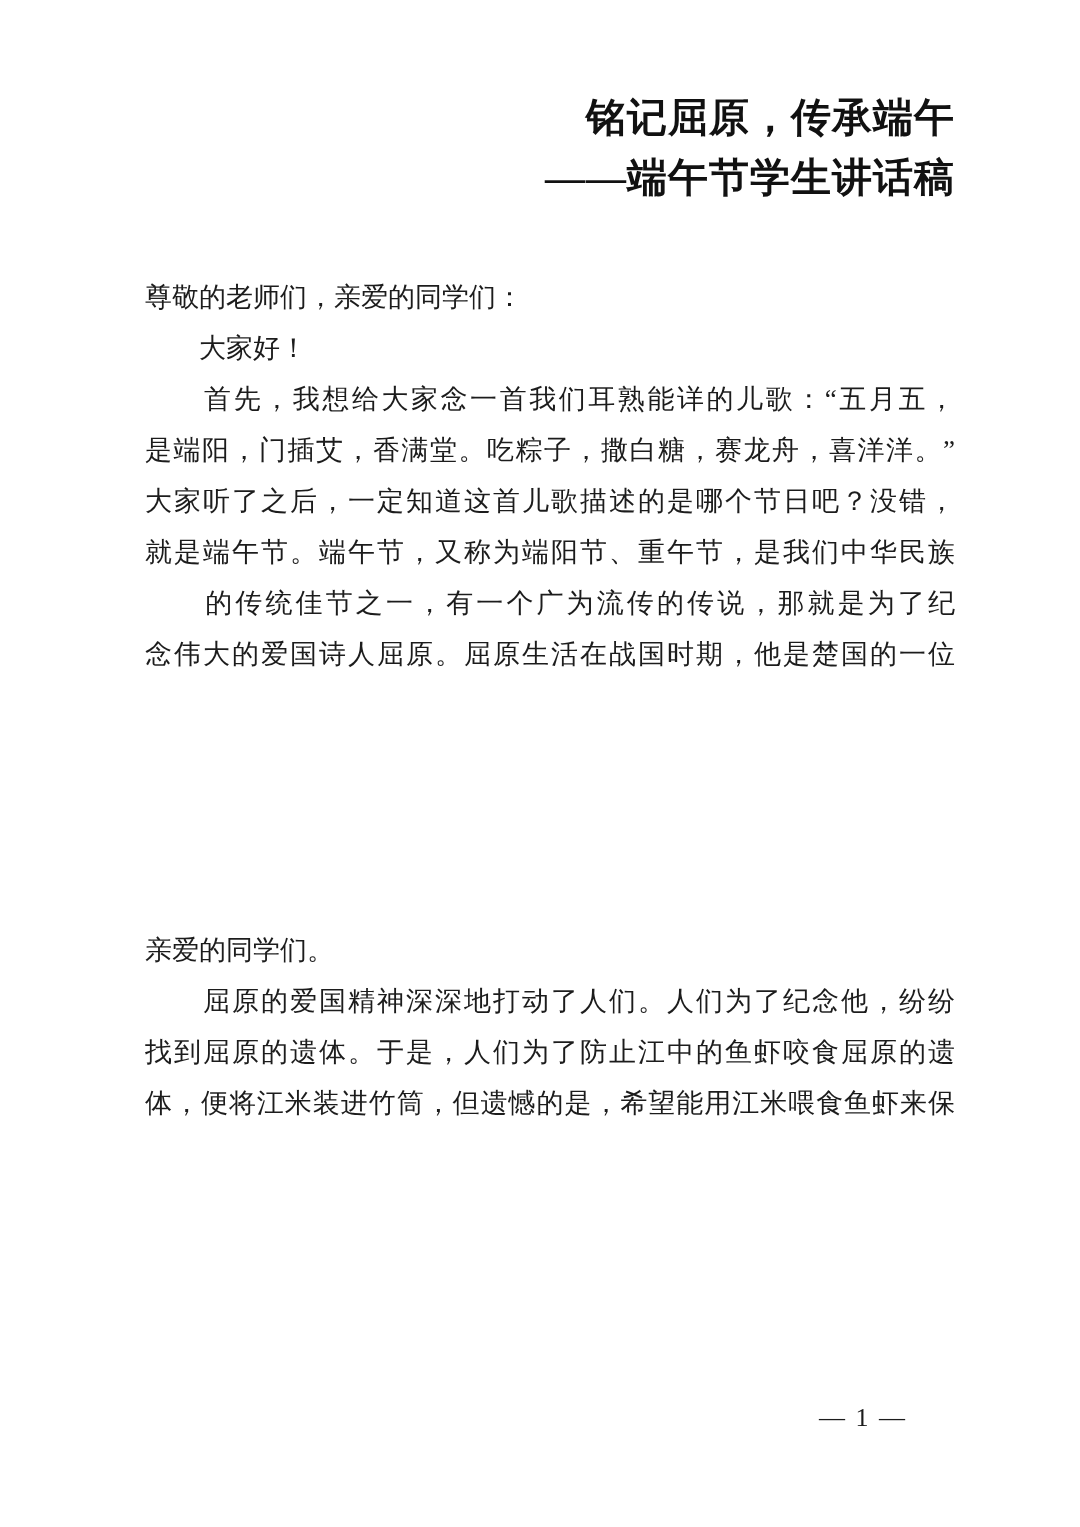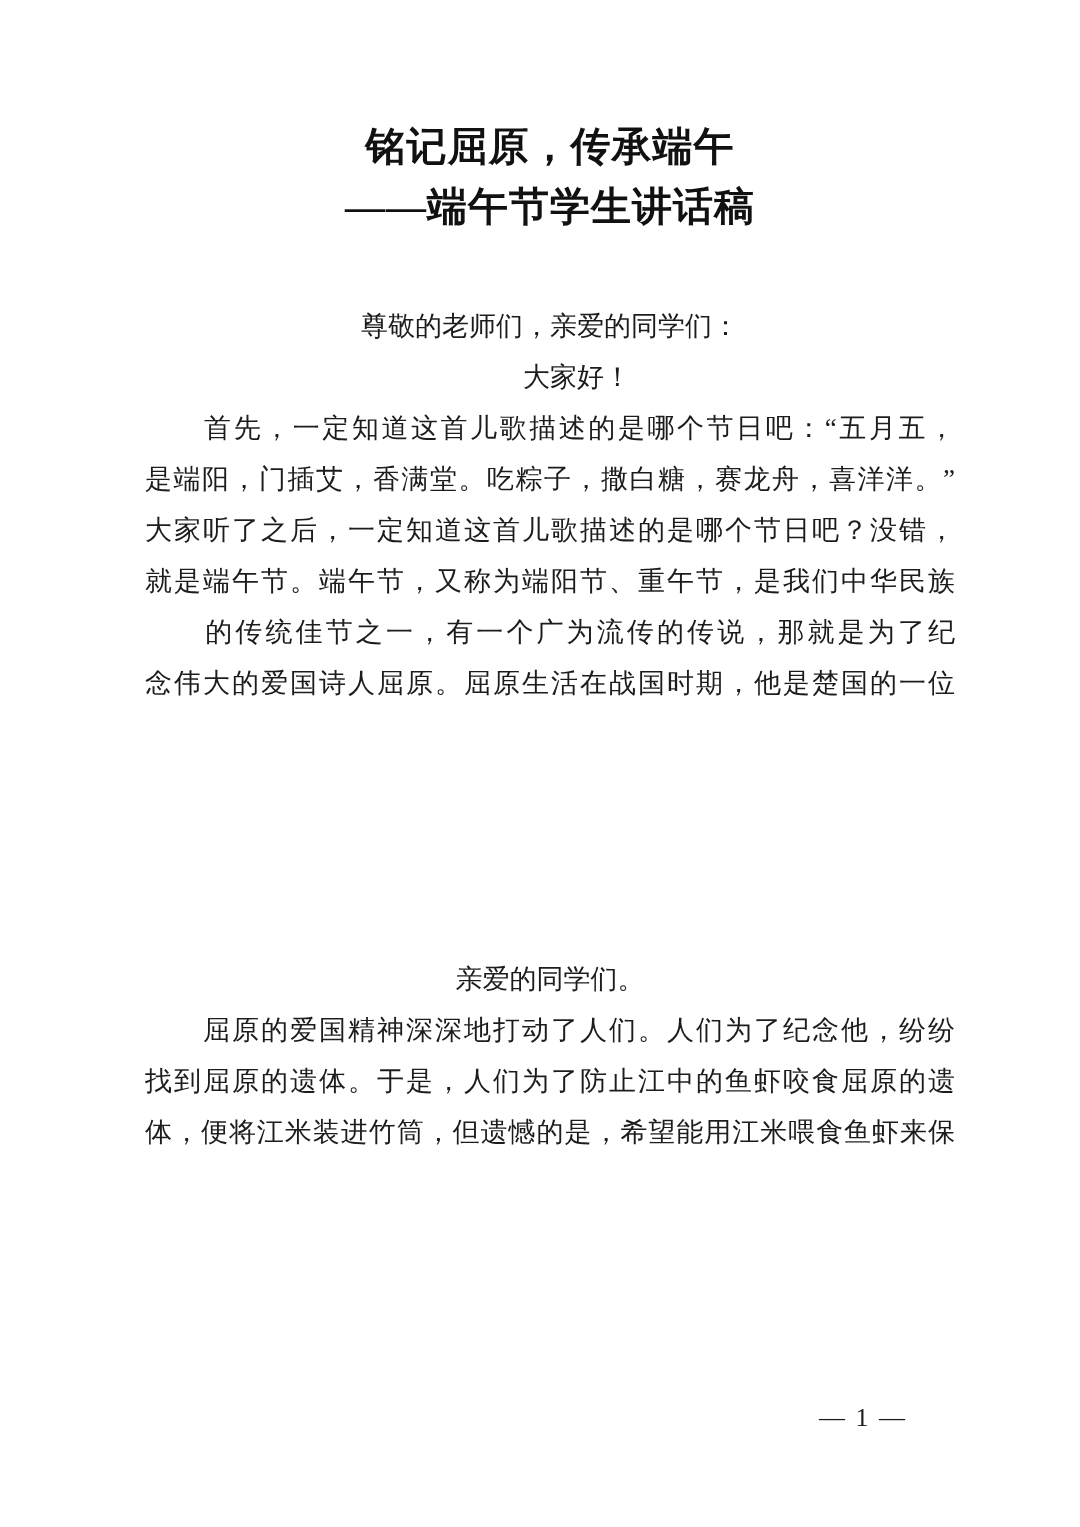--- a/index.html
+++ b/index.html
@@ -7,44 +7,44 @@
   .page {
     position: relative;
     width: 1080px;
     height: 1527px;
     background: #ffffff;
     color: #1c1c1c;
     font-family: "Liberation Serif", "DejaVu Serif", serif;
     overflow: hidden;
   }
   .title-block {
-    padding-top: 117px;
+    padding-top: 88px;
     margin-left: 145px;
     width: 810px;
-    text-align: center;
+    text-align: right;
   }
   .title-line {
     font-size: 40px;
     font-weight: bold;
     line-height: 60px;
     color: #111111;
     letter-spacing: 1px;
   }
   .body-column {
     margin-left: 145px;
     margin-top: 64px;
     width: 810px;
   }
   .paragraph { }
   .line {
     font-size: 27px;
     line-height: 51px;
     height: 51px;
     white-space: pre-wrap;
-    text-align: center;
+    text-align: left;
     color: #1c1c1c;
   }
   .line.full {
     text-align: justify;
     text-align-last: justify;
     text-justify: inter-character;
   }
   .blank-gap {
     height: 245px;
   }
@@ -70,21 +70,21 @@
 
   <main class="body-column">
     <section class="text-section">
         <div class="paragraph">
           <div class="line">尊敬的老师们，亲爱的同学们：</div>
         </div>
         <div class="paragraph">
           <div class="line">　　大家好！</div>
         </div>
         <div class="paragraph">
-          <div class="line full">　　首先，一定知道这首儿歌描述的是哪个节日吧：“五月五，</div>
+          <div class="line full">　　首先，我想给大家念一首我们耳熟能详的儿歌：“五月五，</div>
           <div class="line full">是端阳，门插艾，香满堂。吃粽子，撒白糖，赛龙舟，喜洋洋。”</div>
           <div class="line full">大家听了之后，一定知道这首儿歌描述的是哪个节日吧？没错，</div>
           <div class="line full">就是端午节。端午节，又称为端阳节、重午节，是我们中华民族</div>
         </div>
         <div class="paragraph">
           <div class="line full">　　的传统佳节之一，有一个广为流传的传说，那就是为了纪</div>
           <div class="line full">念伟大的爱国诗人屈原。屈原生活在战国时期，他是楚国的一位</div>
         </div>
       </section>
 

